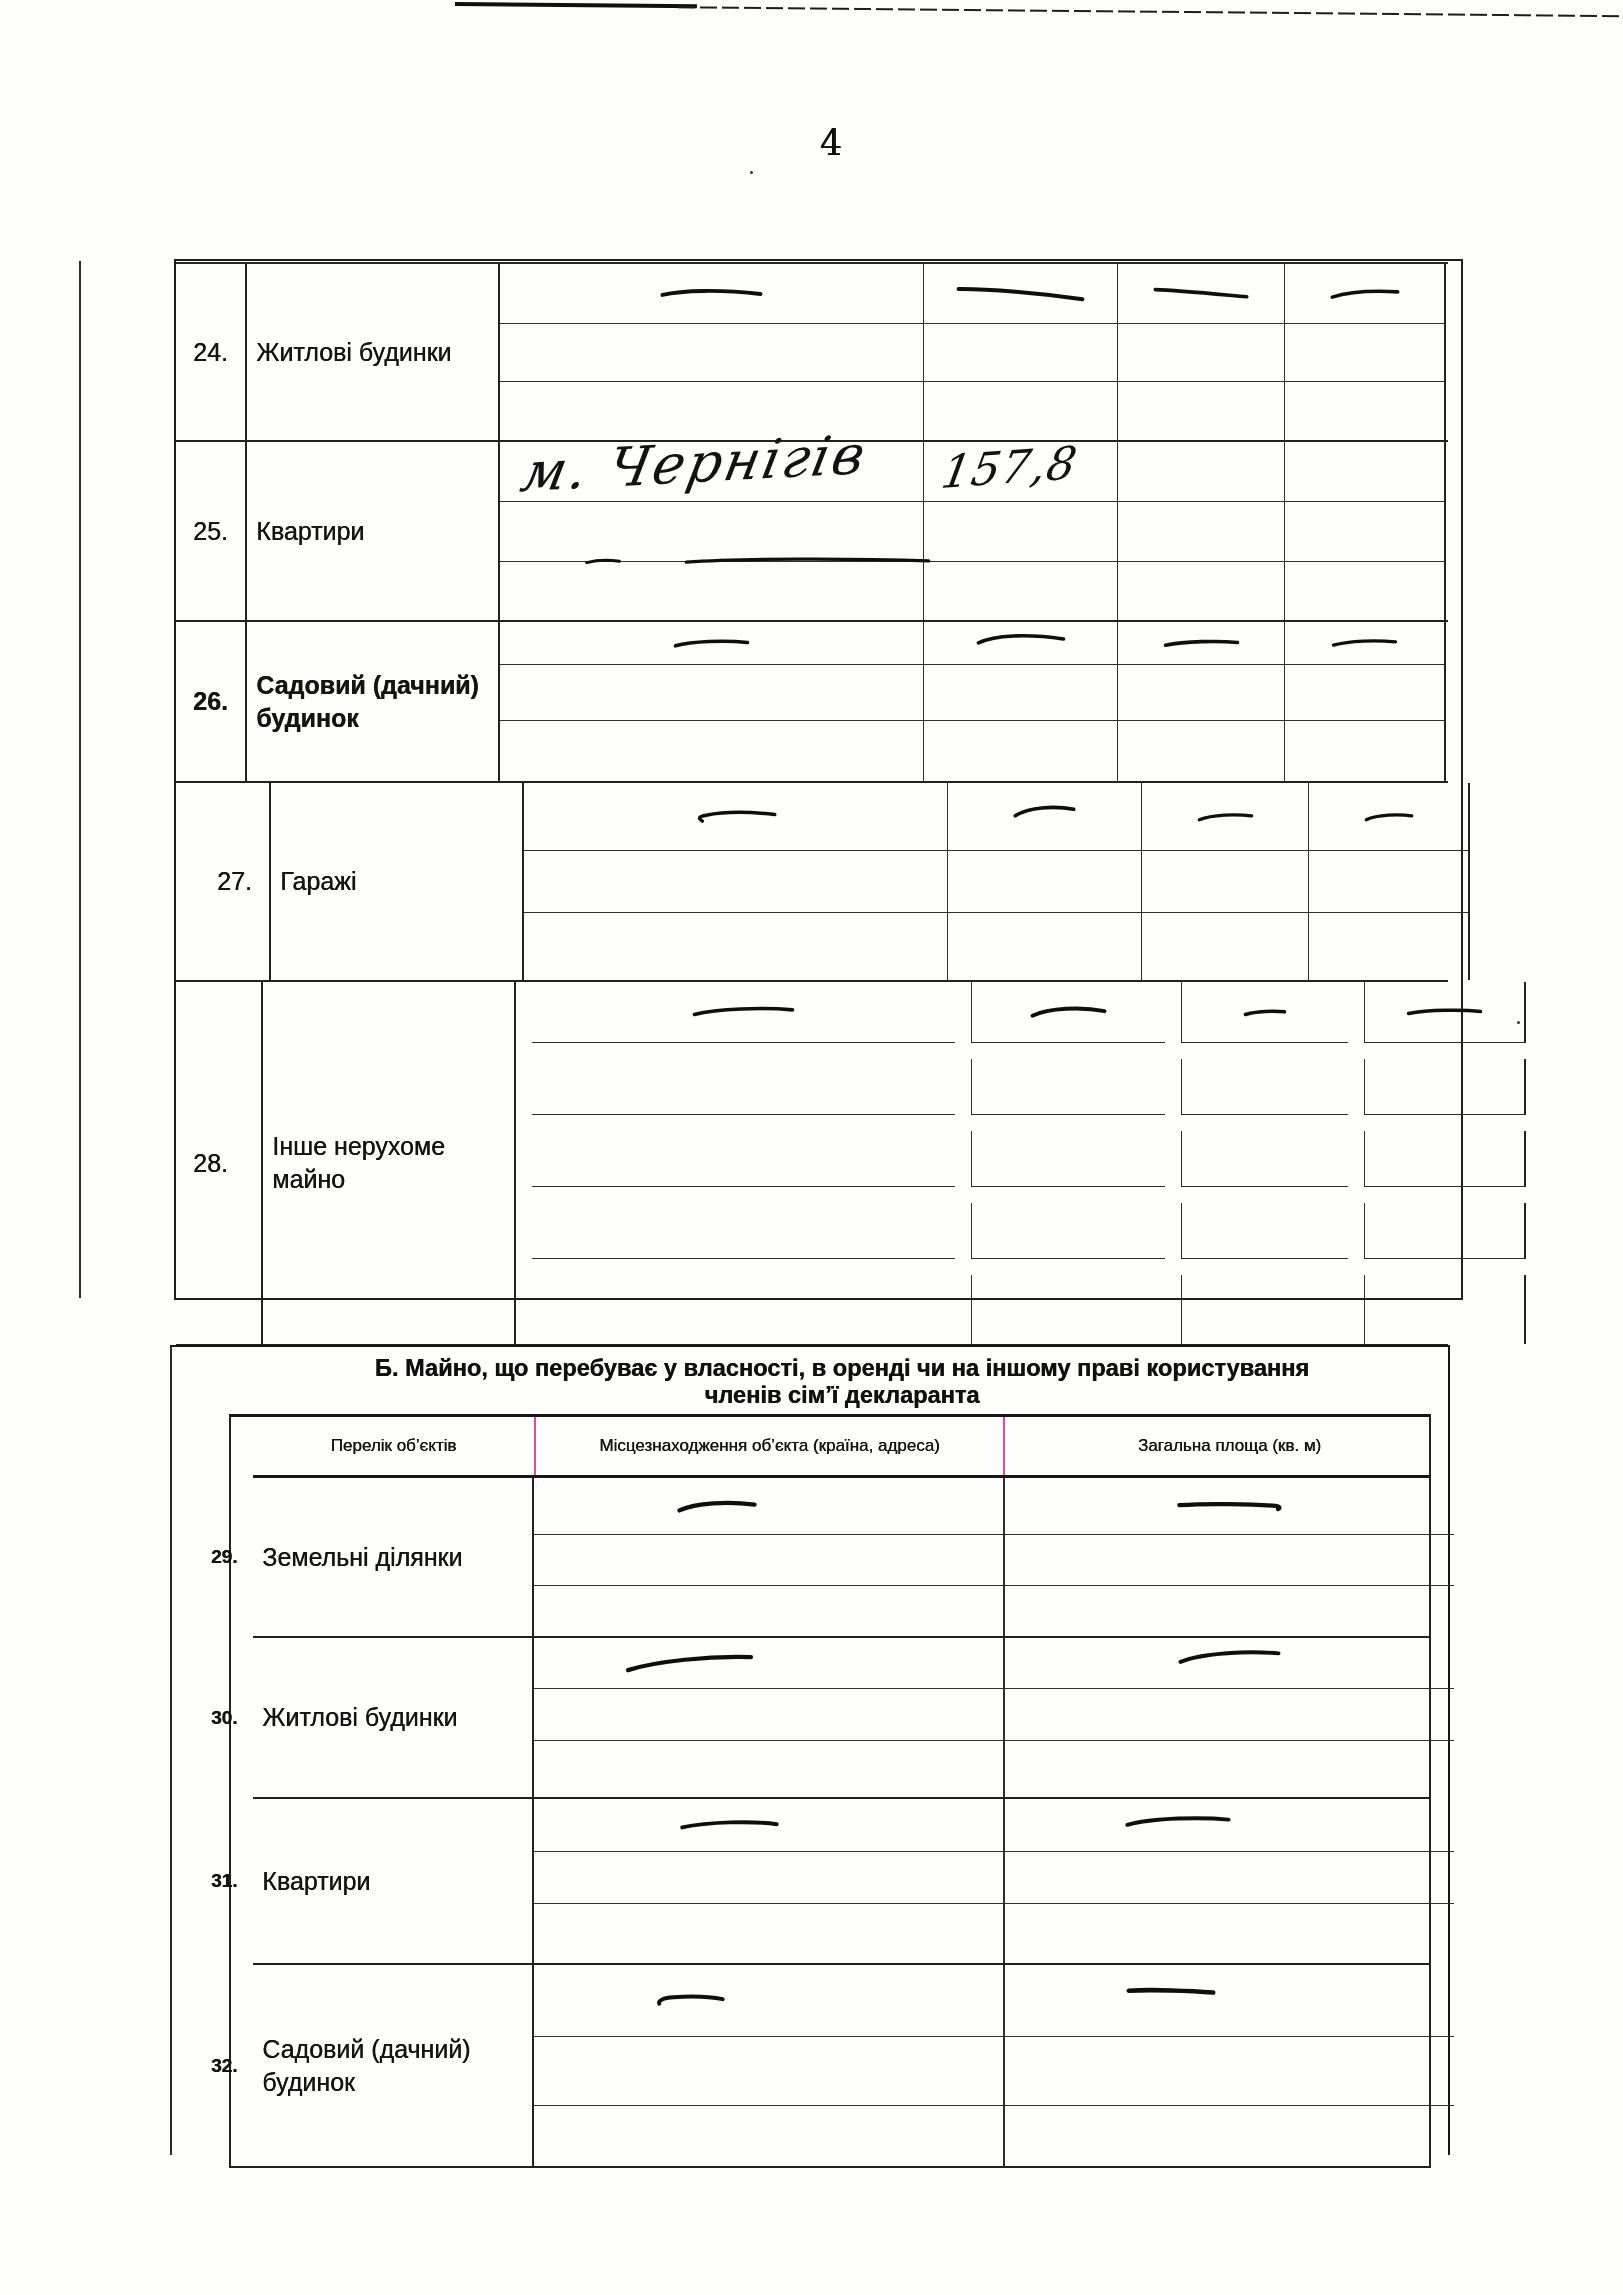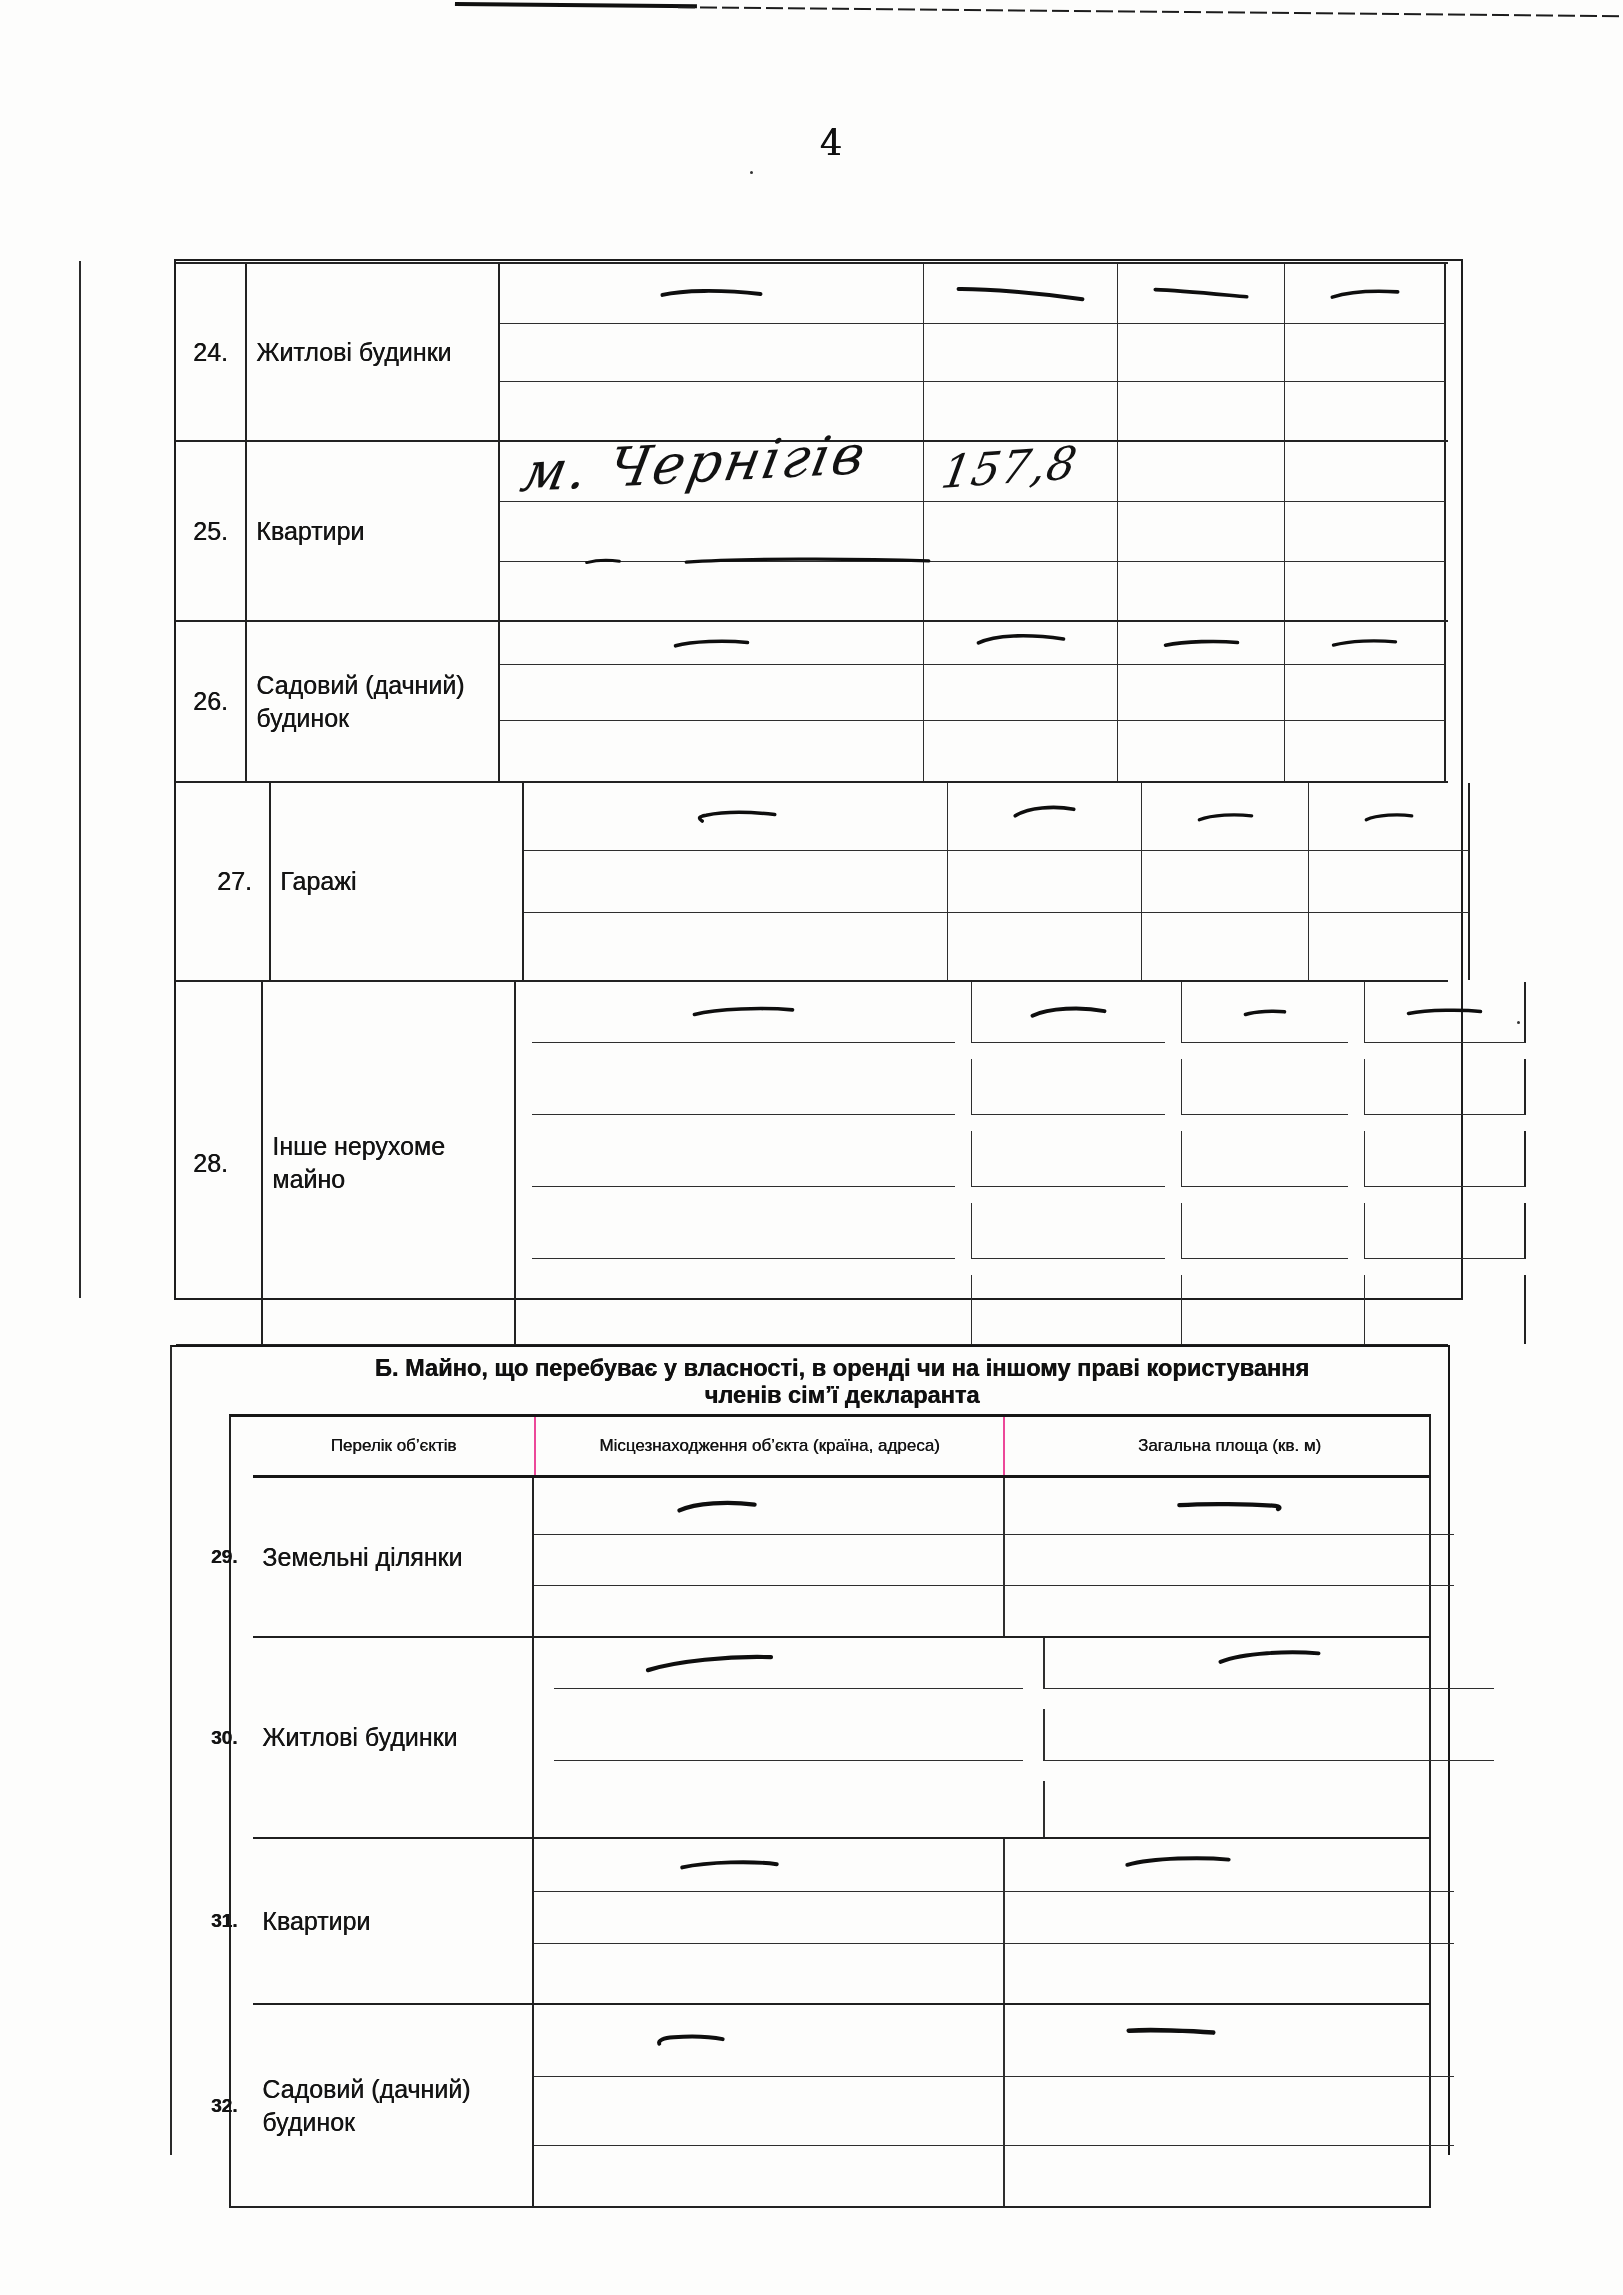--- a/index.html
+++ b/index.html
@@ -146,21 +146,21 @@
         </div>
         <div class="cell c2"></div>
         <div class="cell c3"></div>
         <div class="cell c4"></div>
         <div class="cell c1 lastrow"></div>
         <div class="cell c2 lastrow"></div>
         <div class="cell c3 lastrow"></div>
         <div class="cell c4 lastrow"></div>
       </div>
 
-      <div class="block" style="grid-template-rows:43px 56px 60px;">
+      <div class="block" style="grid-template-rows:43px 56px 60px;font-weight:bold;">
         <div class="num-cell ftext">26.</div>
         <div class="label-cell ftext">Садовий (дачний) будинок</div>
         <div class="cell c1">
           <svg class="dash" width="79" height="14.4" viewBox="0 0 120 22">
               <path d="M5,15 C30,8 80,6 115,10" stroke-width="5.5"></path>
             </svg>
         </div>
         <div class="cell c2">
           <svg class="dash" width="92" height="17" viewBox="0 0 140 26" style="transform:translateY(-3.9px)">
               <path d="M5,18 C30,6 80,4 135,12" stroke-width="5.5"></path>
@@ -287,21 +287,21 @@
             <svg class="dash" width="108" height="15.7" viewBox="0 0 165 24">
                 <path d="M5,11 C45,8 115,9 152,12 C158,13 160,15 156,17" stroke-width="6.5"></path>
               </svg>
           </div>
           <div class="bcell bc1"></div>
           <div class="bcell bc2"></div>
           <div class="bcell bc1 lastrow"></div>
           <div class="bcell bc2 lastrow"></div>
         </div>
 
-        <div class="bblock" style="grid-template-rows:51px 52px 56px;gap:20px;">
+        <div class="bblock" style="grid-template-rows:51px 52px 56px;">
           <div class="bnum ftext">30.</div>
           <div class="blabel-cell ftext">Житлові будинки</div>
           <div class="bcell bc1">
             <svg class="dash" width="131" height="22" viewBox="0 0 200 34" style="transform:translateX(-79px)">
                 <path d="M5,28 C50,14 130,6 195,8" stroke-width="6.5"></path>
               </svg>
           </div>
           <div class="bcell bc2">
             <svg class="dash" width="105" height="18.3" viewBox="0 0 160 28" style="transform:translateY(-6.5px)">
                 <path d="M5,22 C40,8 110,5 155,9" stroke-width="6"></path>

